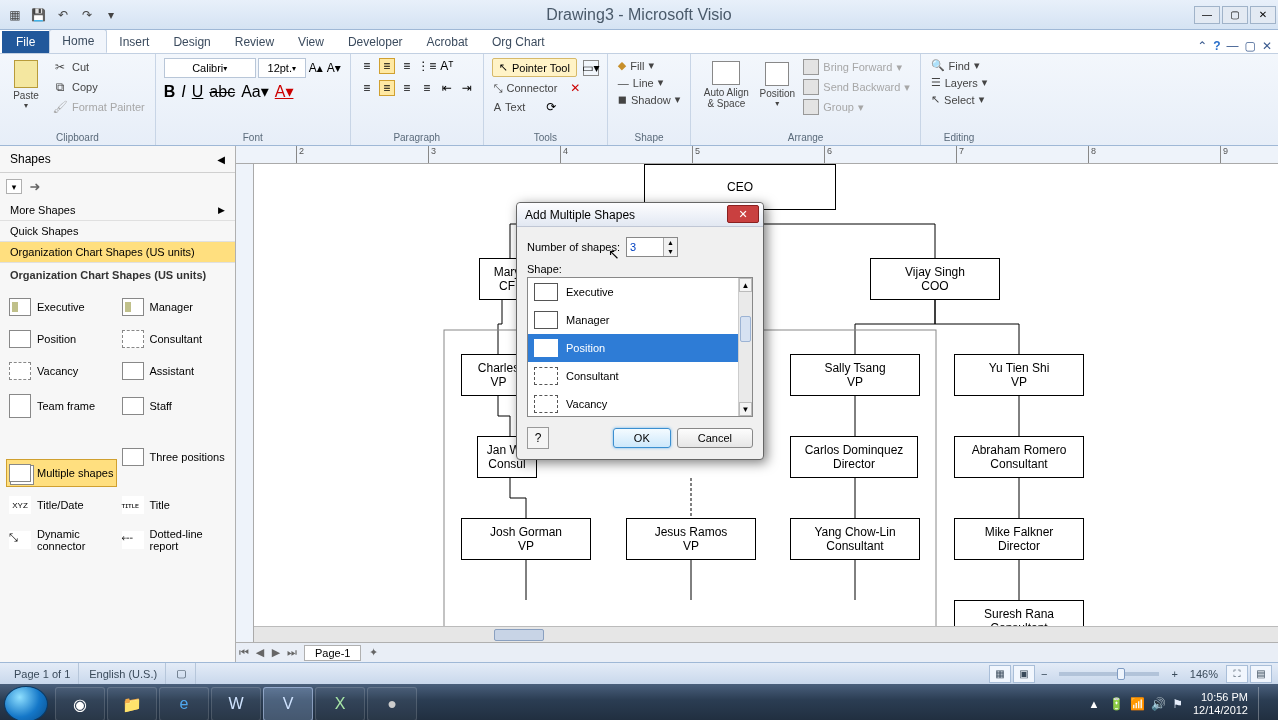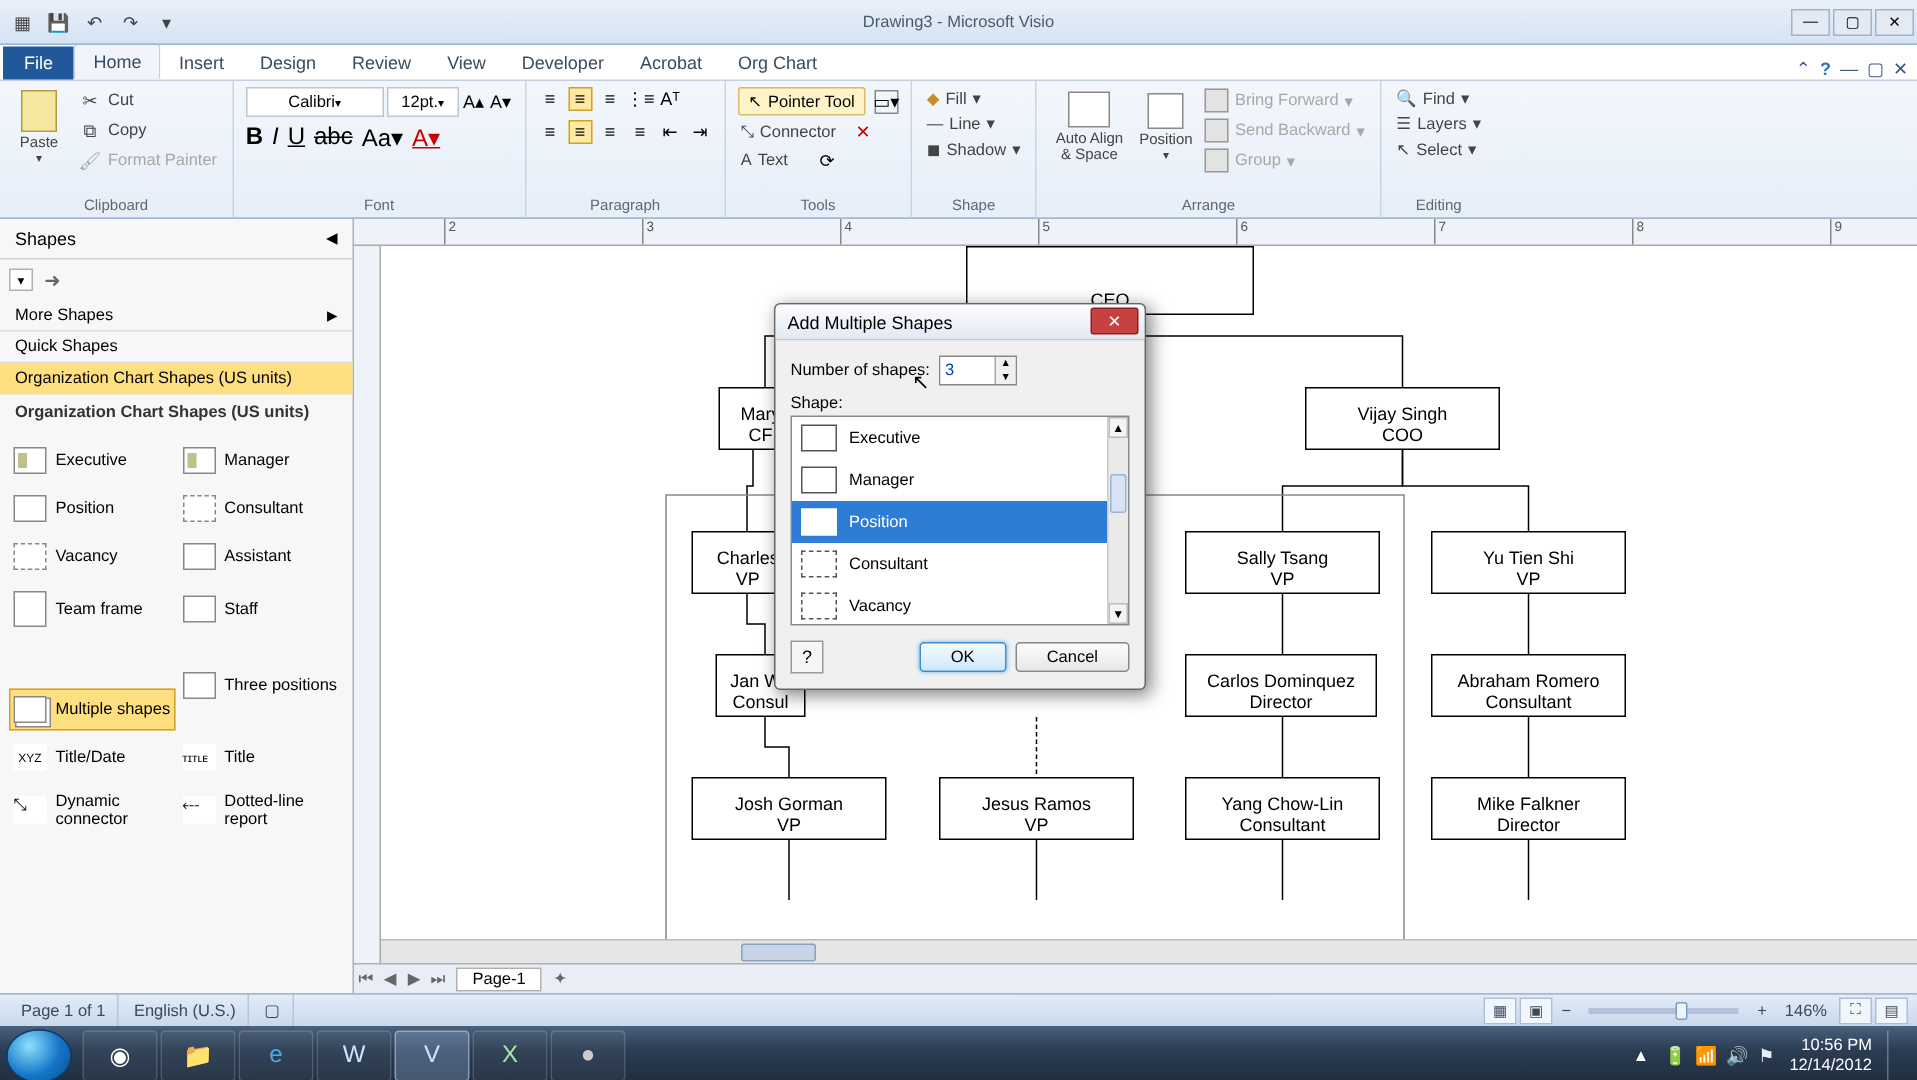--- a/index.html
+++ b/index.html
@@ -2,21 +2,21 @@
 <html><head>
 <meta charset="utf-8">
 <style>
 * { box-sizing: border-box; margin: 0; padding: 0; font-family: "Segoe UI", Tahoma, sans-serif; }
 body { background: #bbb; width: 1278px; height: 720px; overflow: hidden; position: relative; }
 
 
 .titlebar { height: 30px; background: linear-gradient(#e8f0fa, #d5e3f3); display: flex; align-items: center; border-bottom: 1px solid #9fb8d6; position: relative; }
 .qat { display: flex; gap: 2px; padding: 0 4px; align-items: center; }
 .qat-btn { width: 22px; height: 22px; display: flex; align-items: center; justify-content: center; font-size: 12px; color: #444; border-radius: 2px; }
-.titletext { position: absolute; left: 50%; transform: translateX(-50%); font-size: 11px; color: #4a5a6a; }
+.titletext { position: absolute; left: 50%; transform: translateX(-50%); font-size: 16px; color: #4a5a6a; }
 .win-controls { margin-left: auto; display: flex; gap: 2px; padding-right: 2px; }
 .win-btn { width: 26px; height: 18px; background: #e3eaf3; border: 1px solid #a0b3c9; font-size: 10px; display: flex; align-items: center; justify-content: center; }
 
 
 .ribbon-tabs { height: 24px; background: #fff; display: flex; align-items: flex-end; padding-left: 2px; border-bottom: 1px solid #c2d0e2; }
 .file-tab { background: #21589b; color: #fff; padding: 4px 14px; font-size: 12px; }
 .ribbon-tab { padding: 4px 12px; font-size: 12px; color: #3b4b5e; cursor: pointer; }
 .ribbon-tab.active { background: #f1f5fb; border: 1px solid #c2d0e2; border-bottom: 1px solid #f1f5fb; border-radius: 3px 3px 0 0; }
 .ribbon-right { margin-left: auto; display: flex; gap: 6px; padding-right: 6px; align-items: center; font-size: 12px; color: #3b5b8f; }
 
@@ -54,21 +54,21 @@
 .stencil-glyph.dashed { border-style: dashed; }
 .stencil-glyph .bar { position:absolute; left:2px; top:3px; width:6px; height:10px; background:#c0c08a; }
 
 
 .canvas-area { flex: 1; display: flex; flex-direction: column; background: #ddd; position: relative; }
 .hruler { height: 18px; background: #eef3fa; border-bottom: 1px solid #aaa; position: relative; font-size: 9px; color: #555; }
 .hruler .tick { position: absolute; top: 0; height: 100%; border-left: 1px solid #888; padding-left: 2px; }
 .canvas-body { flex: 1; display: flex; overflow: hidden; position: relative; }
 .vruler { width: 18px; background: #eef3fa; border-right: 1px solid #aaa; }
 .canvas { flex: 1; background: #fff; position: relative; overflow: hidden; }
-.org-box { position: absolute; border: 1px solid #000; background: #fff; text-align: center; font-size: 12px; display: flex; flex-direction: column; justify-content: flex-end; padding: 2px; }
+.org-box { position: absolute; border: 1px solid #000; background: #fff; text-align: center; font-size: 12px; display: flex; flex-direction: column; justify-content: center; padding: 2px; }
 .org-box .name { font-size: 12px; }
 .org-box .title { font-size: 12px; }
 .tab-strip { height: 20px; background: #e9eef6; display: flex; align-items: center; font-size: 11px; border-top: 1px solid #b0b0b0; }
 .tab-nav { width: 16px; text-align: center; color: #666; cursor: pointer; }
 .tab-page { background: #fff; border: 1px solid #b0b0b0; padding: 1px 10px; margin-left: 4px; }
 .hscroll { position: absolute; bottom: 20px; left: 18px; right: 0; height: 16px; background: #e6e6e6; border-top: 1px solid #bbb; }
 .hscroll .thumb { position:absolute; left: 240px; width: 50px; height: 12px; top: 2px; background: #c8d4e6; border: 1px solid #8aa0c0; border-radius: 2px; }
 
 
 .dialog { position: absolute; left: 516px; top: 202px; width: 248px; background: #f0f0f0; border: 1px solid #666; box-shadow: 3px 3px 12px rgba(0,0,0,0.5); z-index: 50; border-radius: 4px; }
@@ -435,20 +435,24 @@
         </div>
         <div class="org-box" style="left:536px;top:354px;width:130px;height:42px">
           <div class="name">Yang Chow-Lin</div>
             <div class="title">Consultant</div>
         </div>
         <div class="org-box" style="left:700px;top:354px;width:130px;height:42px">
           <div class="name">Mike Falkner</div>
             <div class="title">Director</div>
         </div>
 
+        <div class="org-box" style="left:700px;top:436px;width:130px;height:42px">
+          <div class="name">Suresh Rana</div>
+            <div class="title">Consultant</div>
+        </div>
 
         <svg style="position:absolute;left:0;top:0;width:100%;height:100%;pointer-events:none">
           <g stroke="#000" fill="none" stroke-width="1">
             <path d="M486 46 v14 h-230 v34"></path>
               <path d="M486 46 v14 h195 v34"></path>
             <path d="M248 136 v24 h-4 v30"></path>
               <path d="M681 136 v24 h-80 v30"></path>
               <path d="M681 136 v24 h84 v30"></path>
             <path d="M244 232 v20 h12 v20"></path>
               <path d="M601 232 v40"></path>

